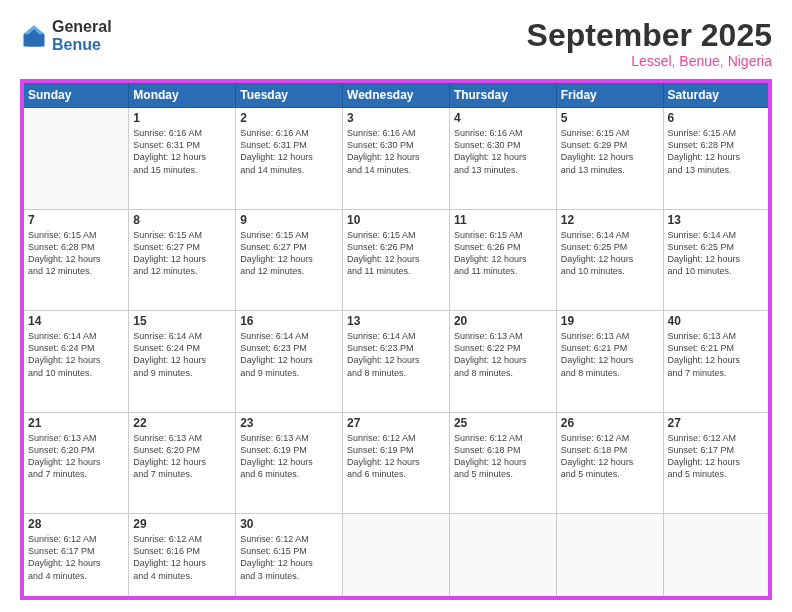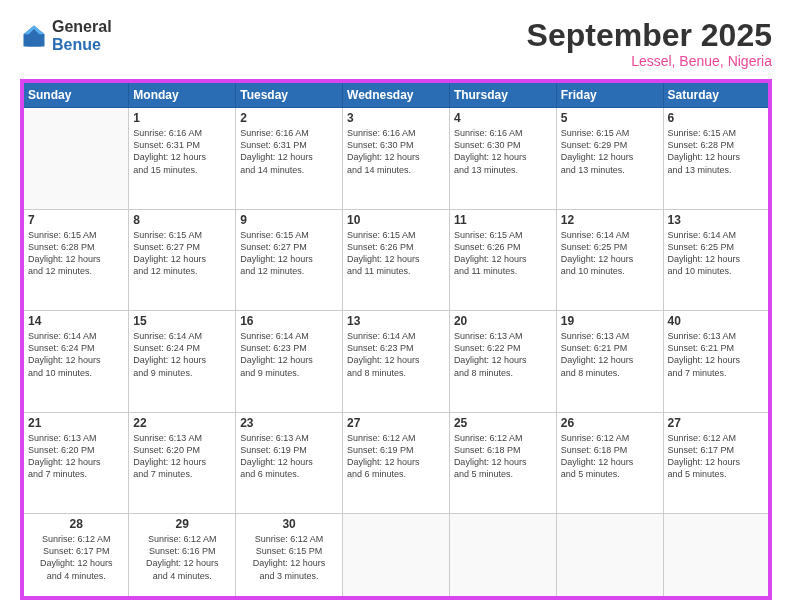--- a/index.html
+++ b/index.html
@@ -95,21 +95,20 @@
     .day-info {
       font-size: 9px;
       color: #444;
       line-height: 1.35;
     }
     .empty-cell {
       background: #f9f9f9;
     }
     .last-row td {
       height: 72px;
-      text-align: center;
     }
   </style>
 </head>
 <body>
 
 <div class="page">
   <div class="header">
     <div class="logo">
       <svg class="logo-icon" viewBox="0 0 32 32">
         <polygon points="16,4 28,14 28,28 4,28 4,14" fill="#2a6db5"></polygon>

